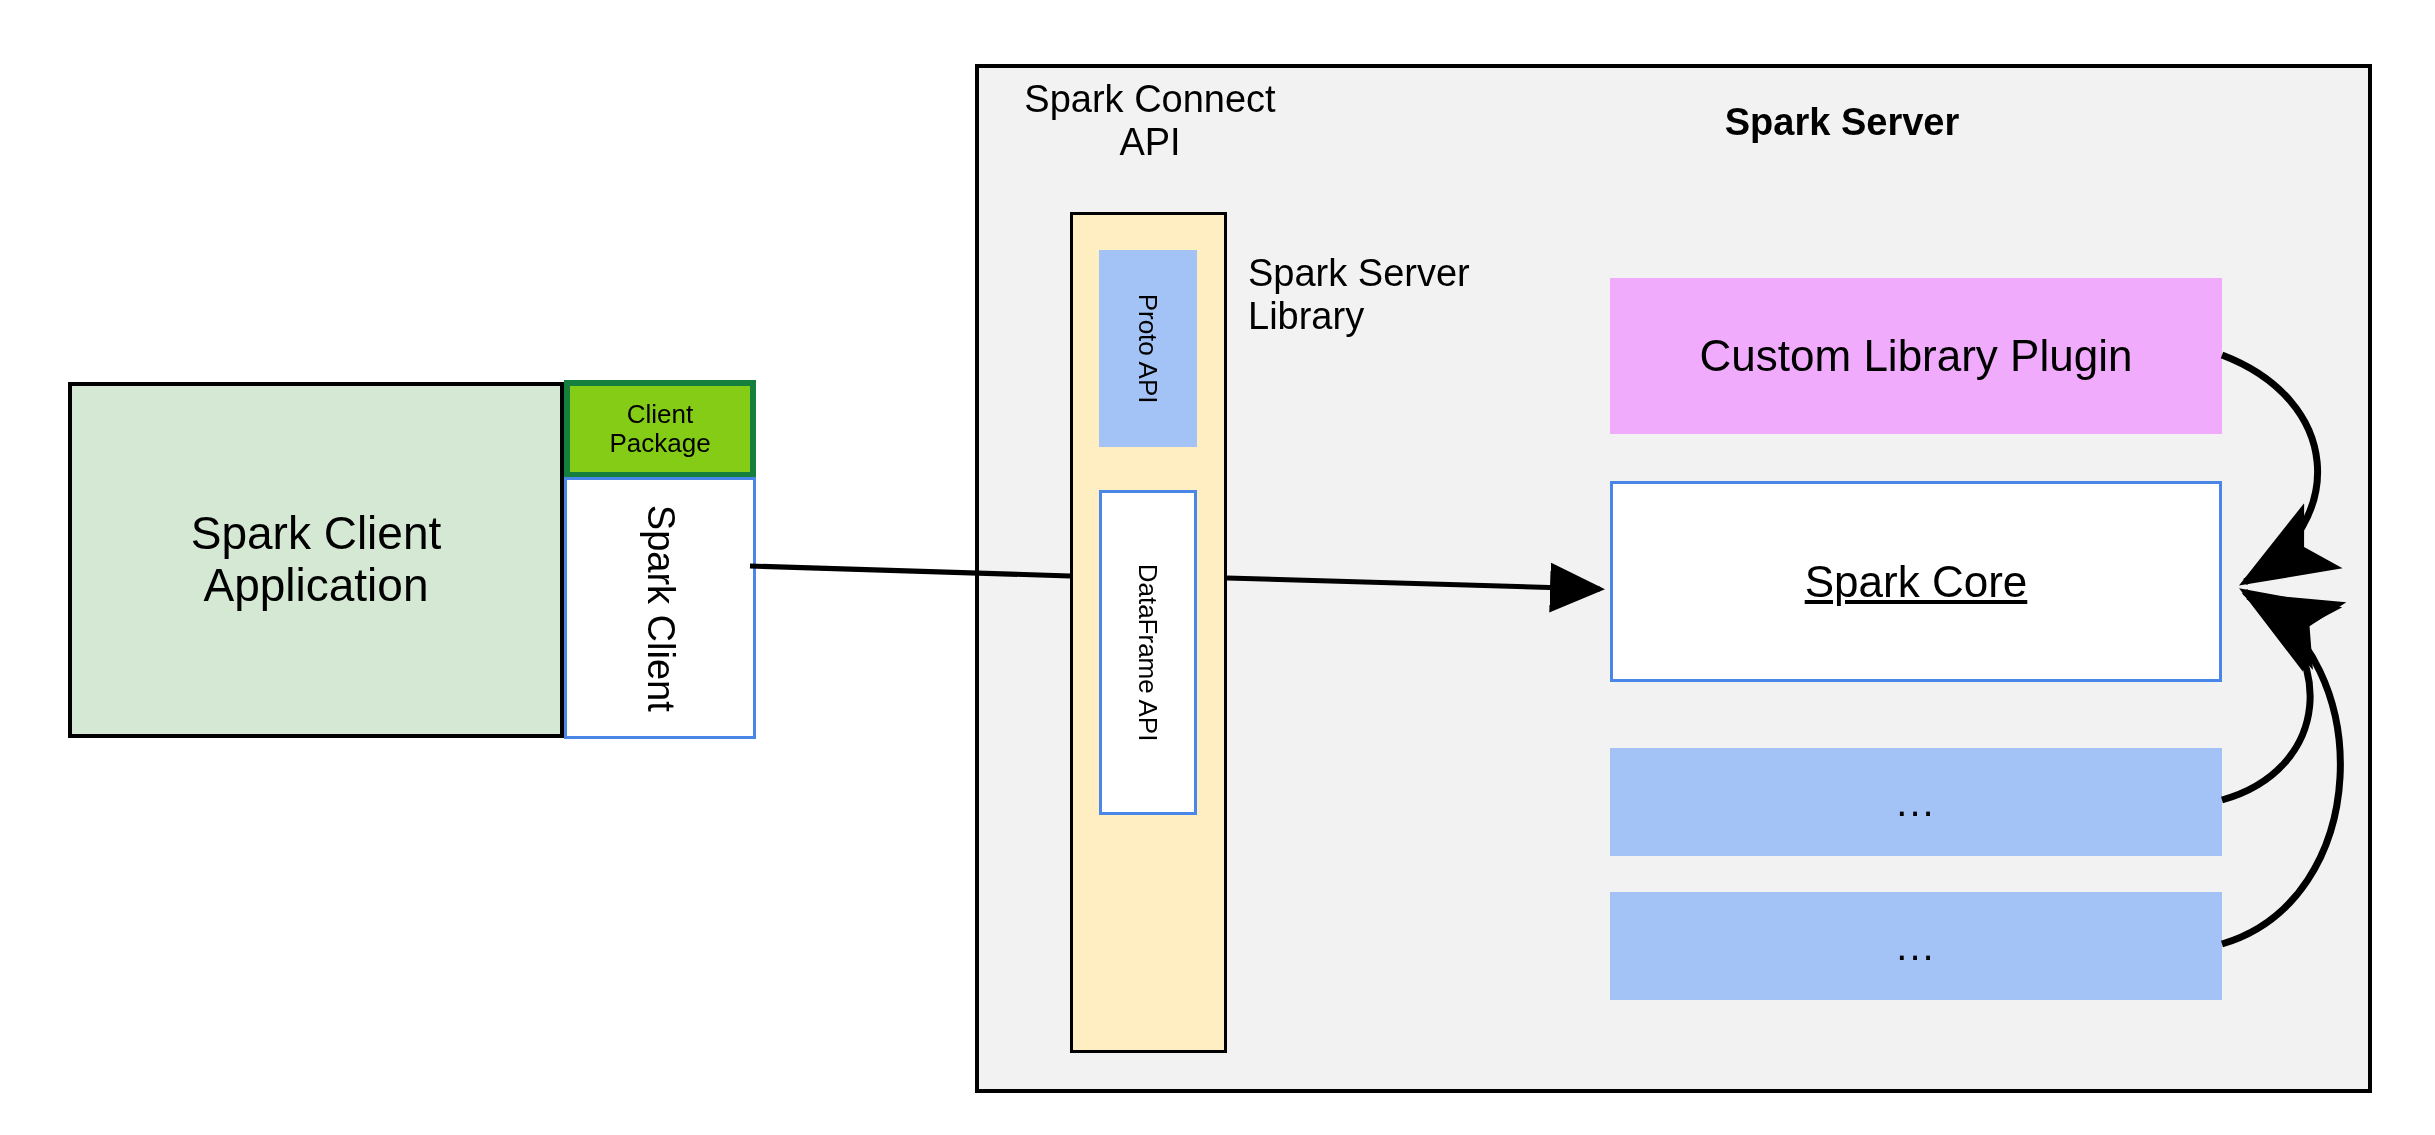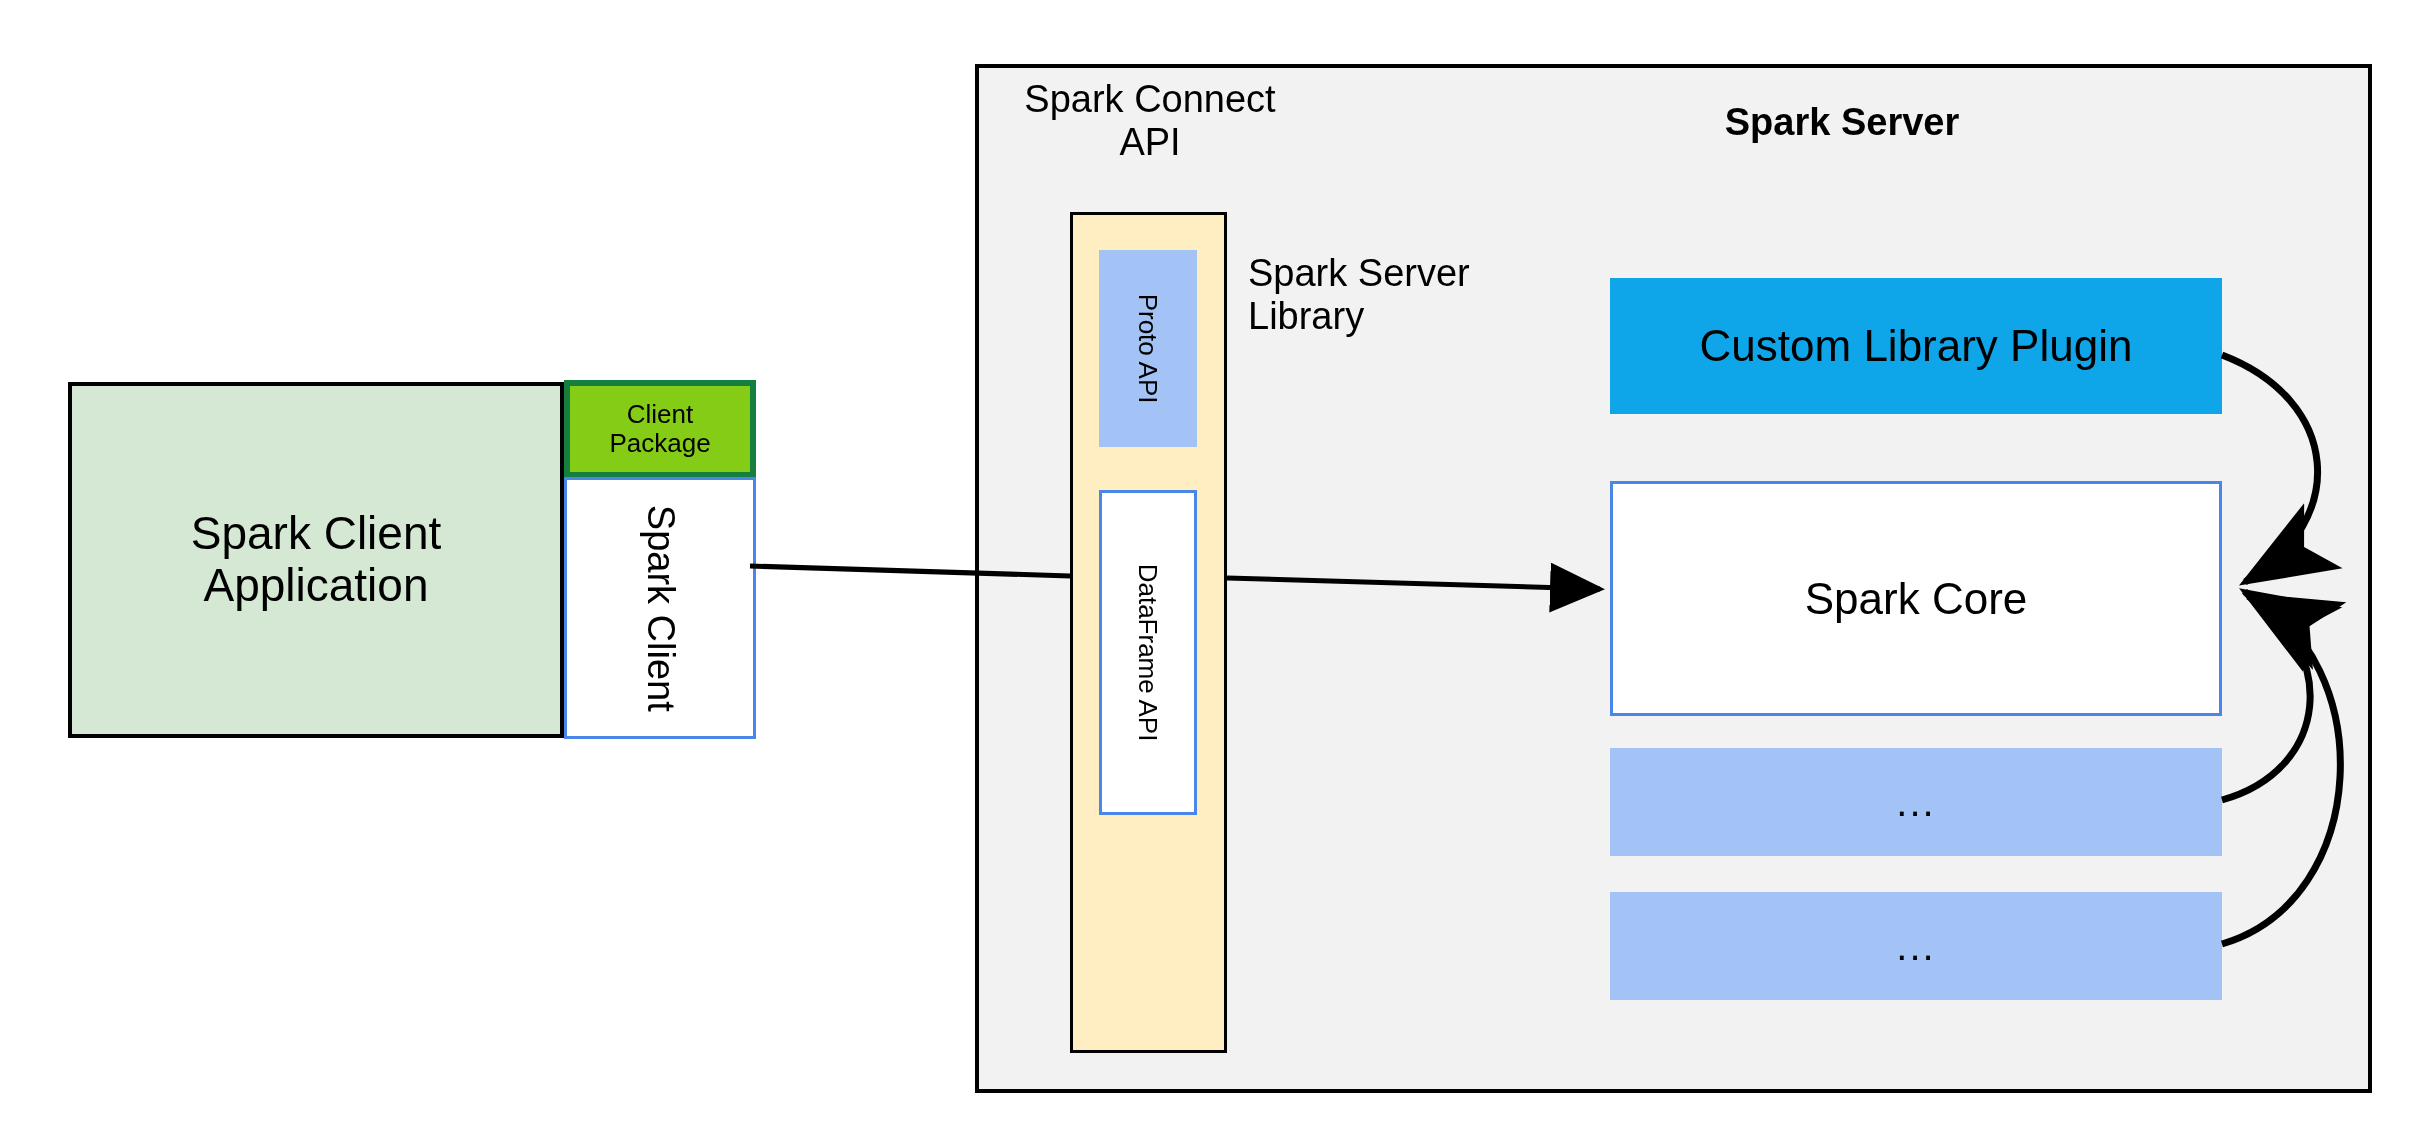--- a/index.html
+++ b/index.html
@@ -156,28 +156,29 @@
 
   
   .server-item {
     left: 1610px;
     width: 612px;
     font-size: 44px;
     z-index: 3;
   }
   #custom-library-plugin {
     top: 278px;
-    height: 136px;
-    background: #0ea5e9;
+    height: 156px;
+    background: #f0abfc;
   }
   #spark-core {
     top: 481px;
-    height: 235px;
+    height: 201px;
     background: #ffffff;
     border: 3px solid #4a86e8;
+    text-decoration: underline;
   }
   #dots-1 {
     top: 748px;
     height: 108px;
     background: #a3c2f5;
   }
   #dots-2 {
     top: 892px;
     height: 108px;
     background: #a3c2f5;

